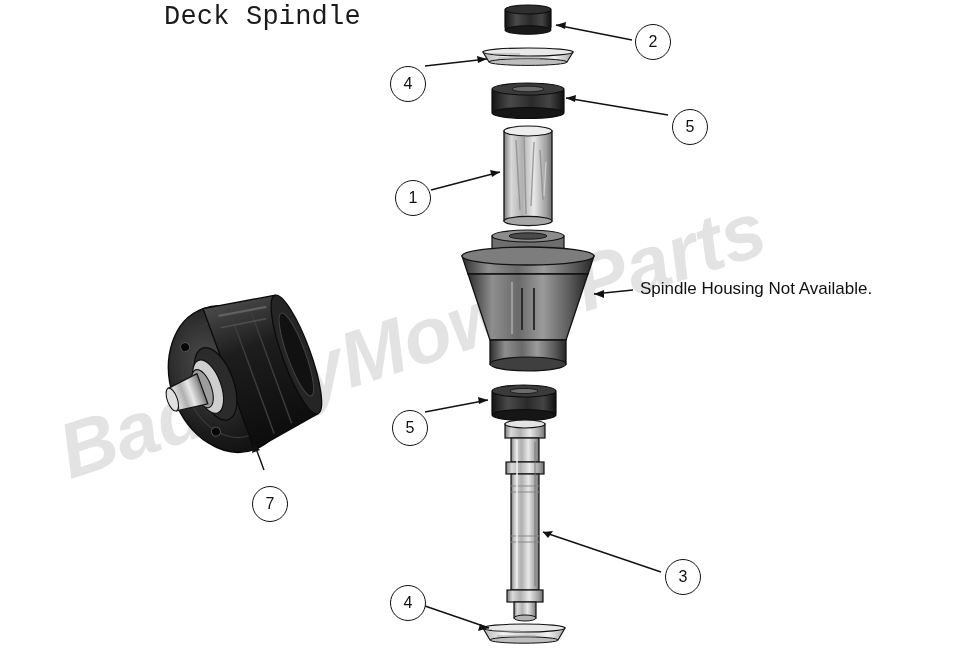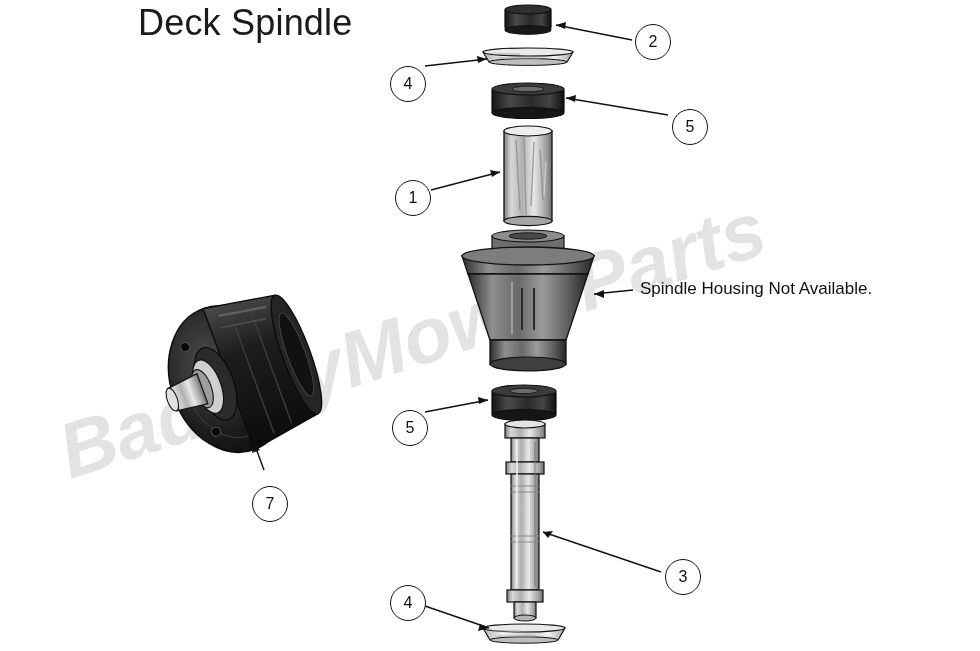--- a/index.html
+++ b/index.html
@@ -12,25 +12,25 @@
   }
   #root {
     position: relative;
     width: 980px;
     height: 651px;
     background: #ffffff;
     overflow: hidden;
   }
   .title {
     position: absolute;
-    left: 138px;
+    left: 164px;
     top: 2px;
-    font-size: 36px;
+    font-size: 27px;
     color: #1a1a1a;
-    font-family: Liberation Sans, sans-serif;
+    font-family: Liberation Mono, monospace;
     letter-spacing: 0.2px;
     white-space: nowrap;
   }
   .note {
     position: absolute;
     left: 640px;
     top: 279px;
     font-size: 17px;
     color: #111111;
     white-space: nowrap;

